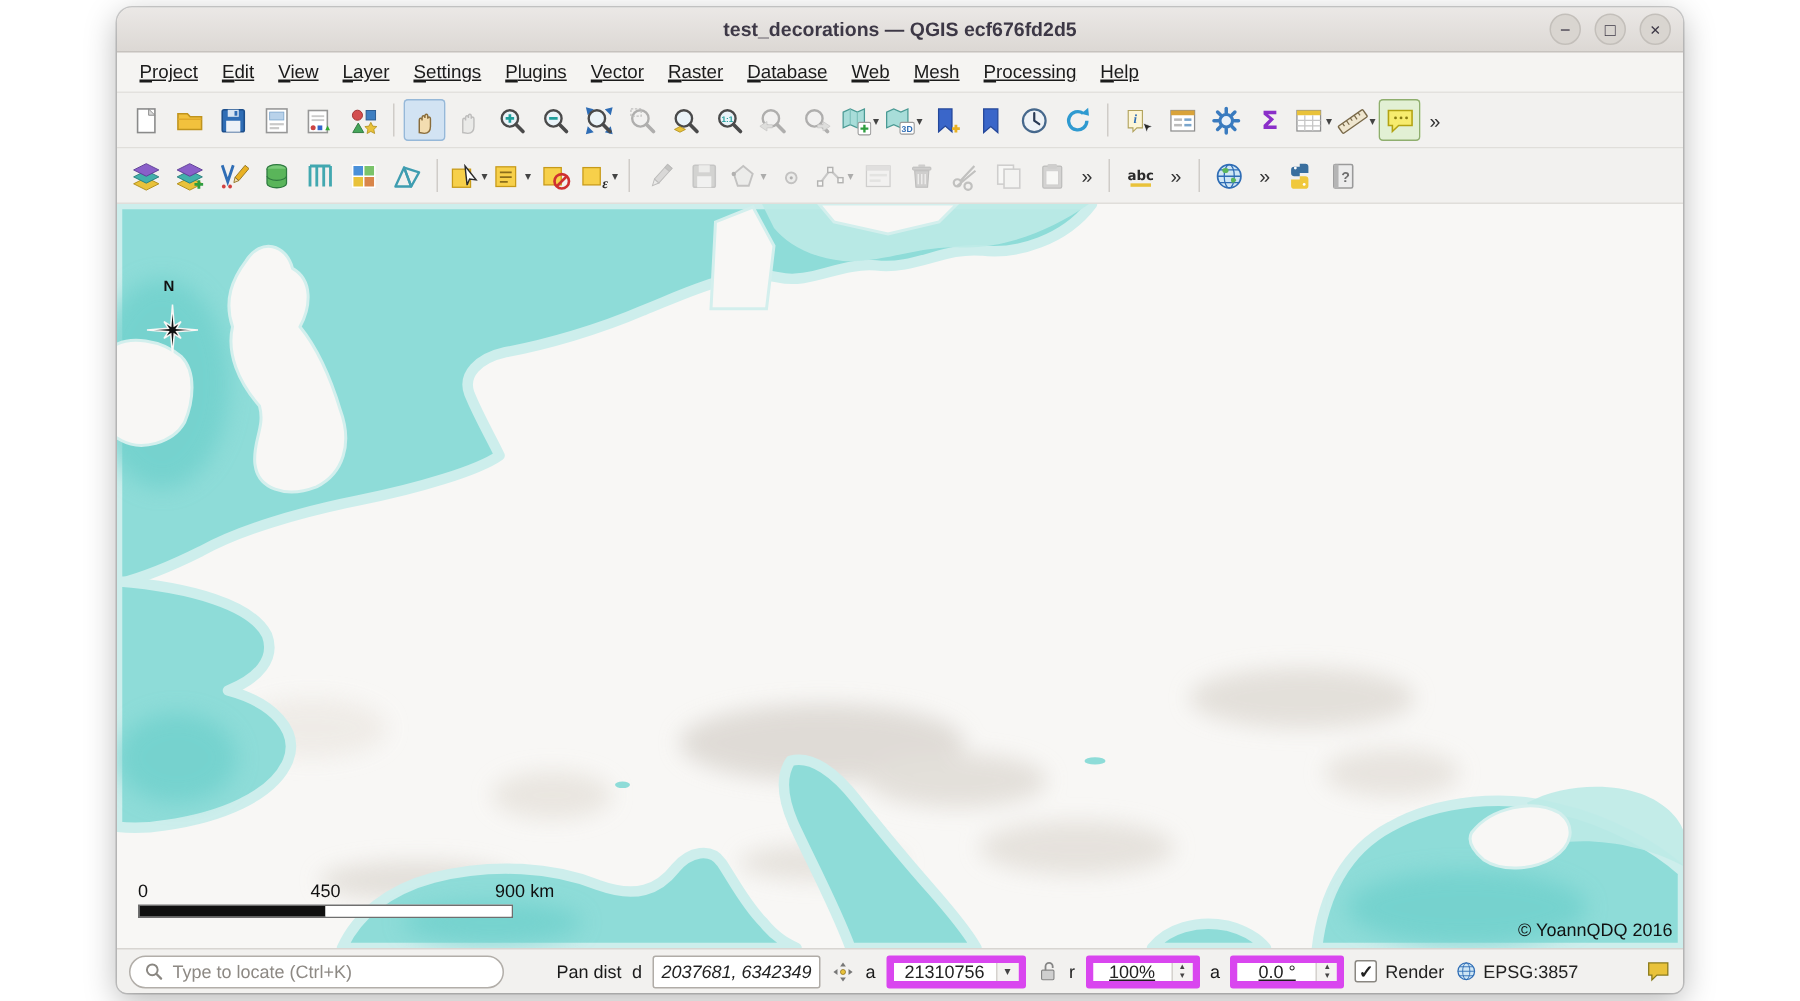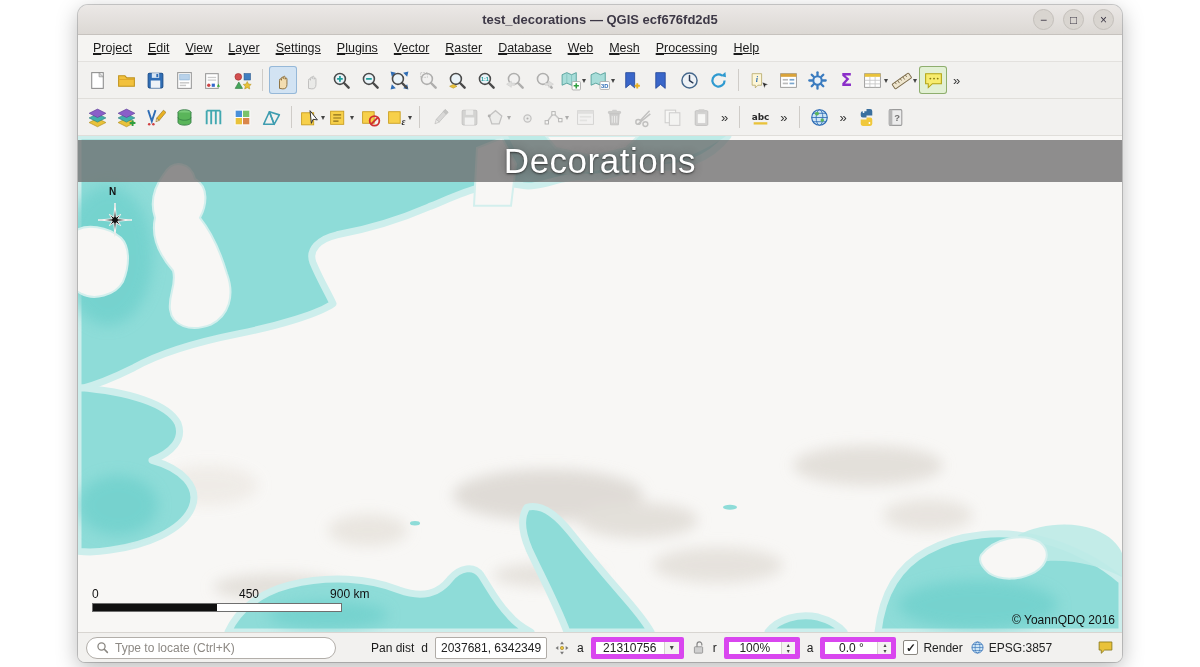--- a/index.html
+++ b/index.html
@@ -49,47 +49,47 @@
     text-shadow:0 1px 2px rgba(40,40,40,.85), 0 0 8px rgba(40,40,40,.45); }
 
   .north { position:absolute; left:14px; top:52px; width:52px; height:58px; }
   .north-n { position:absolute; left:17px; top:-2px; font-size:10px; font-weight:bold; color:#111; }
   .star { position:absolute; left:0; top:9px; }
 
   .scalebar { position:absolute; left:14px; bottom:20px; width:300px; }
   .sb-labels { position:relative; height:14px; font-size:12px; color:#111; }
   .sb-labels span { position:absolute; white-space:nowrap; }
   .tick-0 { left:0; }
-  .tick-1 { left:125px; transform:translateX(-50%);margin-left:32px; }
+  .tick-1 { left:125px; transform:translateX(-50%); }
   .tick-2 { left:242px; transform:translateX(-10%); }
   .sb-bar { margin-top:2px; display:flex; width:250px; height:9px; border:1px solid #6f6f6f; background:#fff; }
   .sb-bar .seg1 { width:50%; background:#101010; }
   .sb-bar .seg2 { width:50%; background:#ffffff; }
 
   .copyright { position:absolute; right:7px; bottom:5px; font-size:12px; color:#111; }
 
   
   .statusbar { flex:0 0 30px; display:flex; align-items:center; background:#f2f1ef;
     border-top:1px solid #d8d5d1; padding:0 8px; gap:7px; font-size:12px; color:#222; }
   .locator { flex:0 0 250px; display:flex; align-items:center; gap:6px; height:22px;
     border:1px solid #b2aea9; border-radius:11px; background:#fff; padding:0 9px; }
   .locator input { flex:1; border:none; outline:none; background:transparent; font-size:12px;
     font-family:Liberation Sans, sans-serif; color:#333; }
   .locator input::placeholder { color:#8d8984; }
   .sb-msg { margin-left:28px; white-space:nowrap; color:#1a1a1a; }
   .sb-frag { color:#1a1a1a; }
   input.coord { width:112px; height:22px; border:1px solid #b0aca7; border-radius:2px;
-    text-align:center; font-size:12px; font-family:"Liberation Sans",sans-serif; background:#fff; color:#222; }
+    text-align:center; font-size:12px; font-family:"Liberation Sans",sans-serif; background:#fff; color:#222;font-style:italic; }
   .sb-combo, .sb-spin { display:flex; height:22px; border:5px solid #d946ef; background:#fff; border-radius:2px; }
   .sb-combo input { width:68px; border:none; outline:none; text-align:center; font-size:12px;
     font-family:"Liberation Sans",sans-serif; color:#222; }
   .combo-arrow { width:15px; display:flex; align-items:center; justify-content:center;
     border-left:1px solid #d5d2ce; background:#f4f3f1; font-size:8px; color:#444; }
   .sb-spin input { width:52px; border:none; outline:none; text-align:center; font-size:12px;
-    font-family:"Liberation Sans",sans-serif; color:#222; }
+    font-family:"Liberation Sans",sans-serif; color:#222;text-decoration:underline; }
   .spin { display:flex; flex-direction:column; width:14px; border-left:1px solid #d5d2ce; background:#f4f3f1; }
   .spin span { flex:1; display:flex; align-items:center; justify-content:center; font-size:6px; color:#444; line-height:1; }
   .sb-render { display:flex; align-items:center; gap:5px; }
   .cb { width:15px; height:15px; border:1px solid #8a8781; border-radius:2px; background:#fff;
     display:flex; align-items:center; justify-content:center; font-size:12px; font-weight:bold; color:#222; }
   .sb-crs { display:flex; align-items:center; gap:4px; white-space:nowrap; }
   .sb-ic { display:flex; align-items:center; }
   .sb-msgbtn { margin-left:auto; }
 </style>
 </head>
@@ -685,23 +685,20 @@
         <path d="M86 38 C96 22 113 27 117 43 C131 51 129 69 122 82 C135 98 143 118 149 138 C157 160 151 180 133 189 C112 197 94 190 92 174 C90 159 99 149 95 135 C81 119 73 100 77 82 C71 64 77 50 86 38 Z"></path>
         <path d="M-4 96 C8 87 30 91 43 102 C53 112 51 132 45 146 C37 160 16 165 3 158 L-4 154 Z"></path>
         <path d="M396 70 L399 12 L424 2 L438 28 L433 70 Z"></path>
         <path d="M468 0 H560 L548 12 L514 20 L478 12 Z"></path>
         <path d="M903 420 C916 403 944 397 962 407 C973 416 970 429 957 437 C943 445 923 446 911 438 C904 432 900 426 903 420 Z"></path>
       </g>
       <ellipse cx="337" cy="388" rx="5" ry="2.2" fill="#8edcd8"></ellipse>
       <ellipse cx="652" cy="372" rx="7" ry="2.4" fill="#8edcd8"></ellipse>
     </svg>
 
-    <div class="banner">
-      <div class="banner-text">Decorations</div>
-    </div>
 
     <div class="north">
       <span class="north-n">N</span>
       <svg class="star" width="46" height="46" viewBox="0 0 46 46" aria-hidden="true">
         <path transform="translate(23,23)" fill="#111" stroke="#f8f7f5" stroke-width="1" d="M0 -17 L1.15 -2.77 L5.66 -5.66 L2.77 -1.15 L17 0 L2.77 1.15 L5.66 5.66 L1.15 2.77 L0 17 L-1.15 2.77 L-5.66 5.66 L-2.77 1.15 L-17 0 L-2.77 -1.15 L-5.66 -5.66 L-1.15 -2.77 Z"></path>
       </svg>
     </div>
 
     <div class="scalebar">
       <div class="sb-labels">

